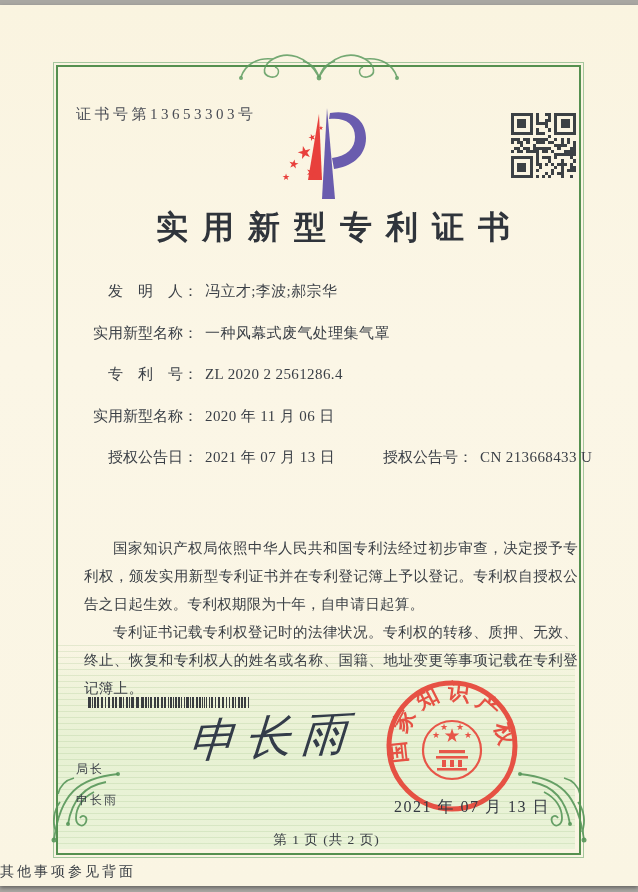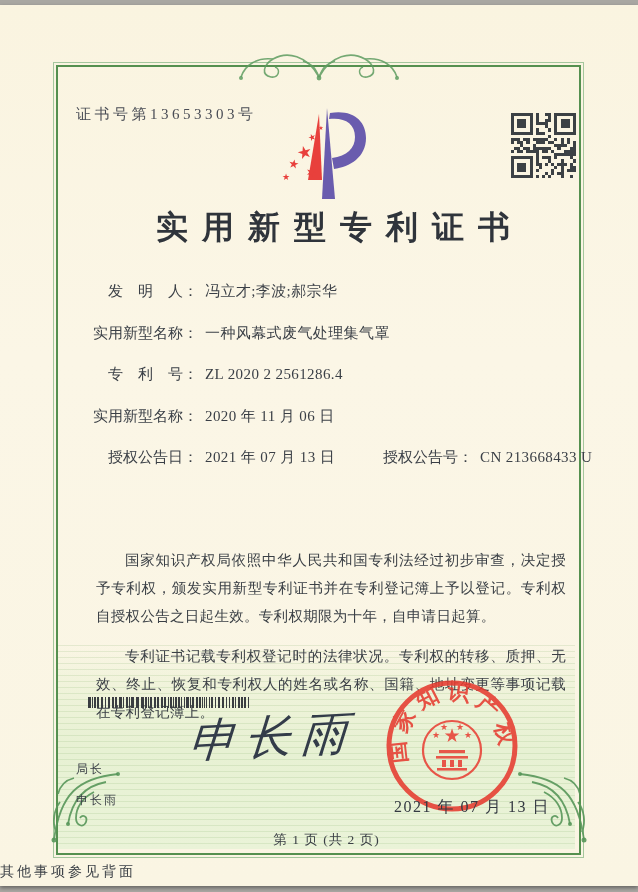--- a/index.html
+++ b/index.html
@@ -38,21 +38,21 @@
   }
   .fields{position:absolute;left:84px;top:277px;right:58px;}
   .frow{margin-bottom:22.5px;white-space:nowrap;font-size:15px;color:#3a3f46;}
   .f-label{display:inline-block;width:114px;text-align:right;color:#3a3f46;}
   .f-value{padding-left:7px;letter-spacing:.4px;}
   .f-value-fixed{display:inline-block;width:178px;padding-left:7px;}
   .paras{
     position:absolute;left:84px;right:60px;top:530px;
     font-size:14.5px;line-height:1.93;color:#3b4046;text-align:justify;
   }
-  .paras p{margin:12px;text-indent:2em;letter-spacing:.3px;}
+  .paras p{margin:0;text-indent:2em;letter-spacing:.3px;}
   .barcode{position:absolute;left:88px;top:692px;width:165px;height:11px;}
   .officer{position:absolute;left:76px;top:737px;font-size:12px;color:#3a3f46;letter-spacing:2px;line-height:31px;margin-top:12px;}
   .autograph{
     position:absolute;left:188px;top:702px;width:160px;height:95px;
     font-size:46px;color:#333c49;letter-spacing:10px;
     transform:rotate(-3deg) skewX(-7deg);
     font-style:italic;white-space:nowrap;
   }
   .seal{position:absolute;left:382px;top:671px;width:140px;height:140px;opacity:.88;}
   .seal-date{

